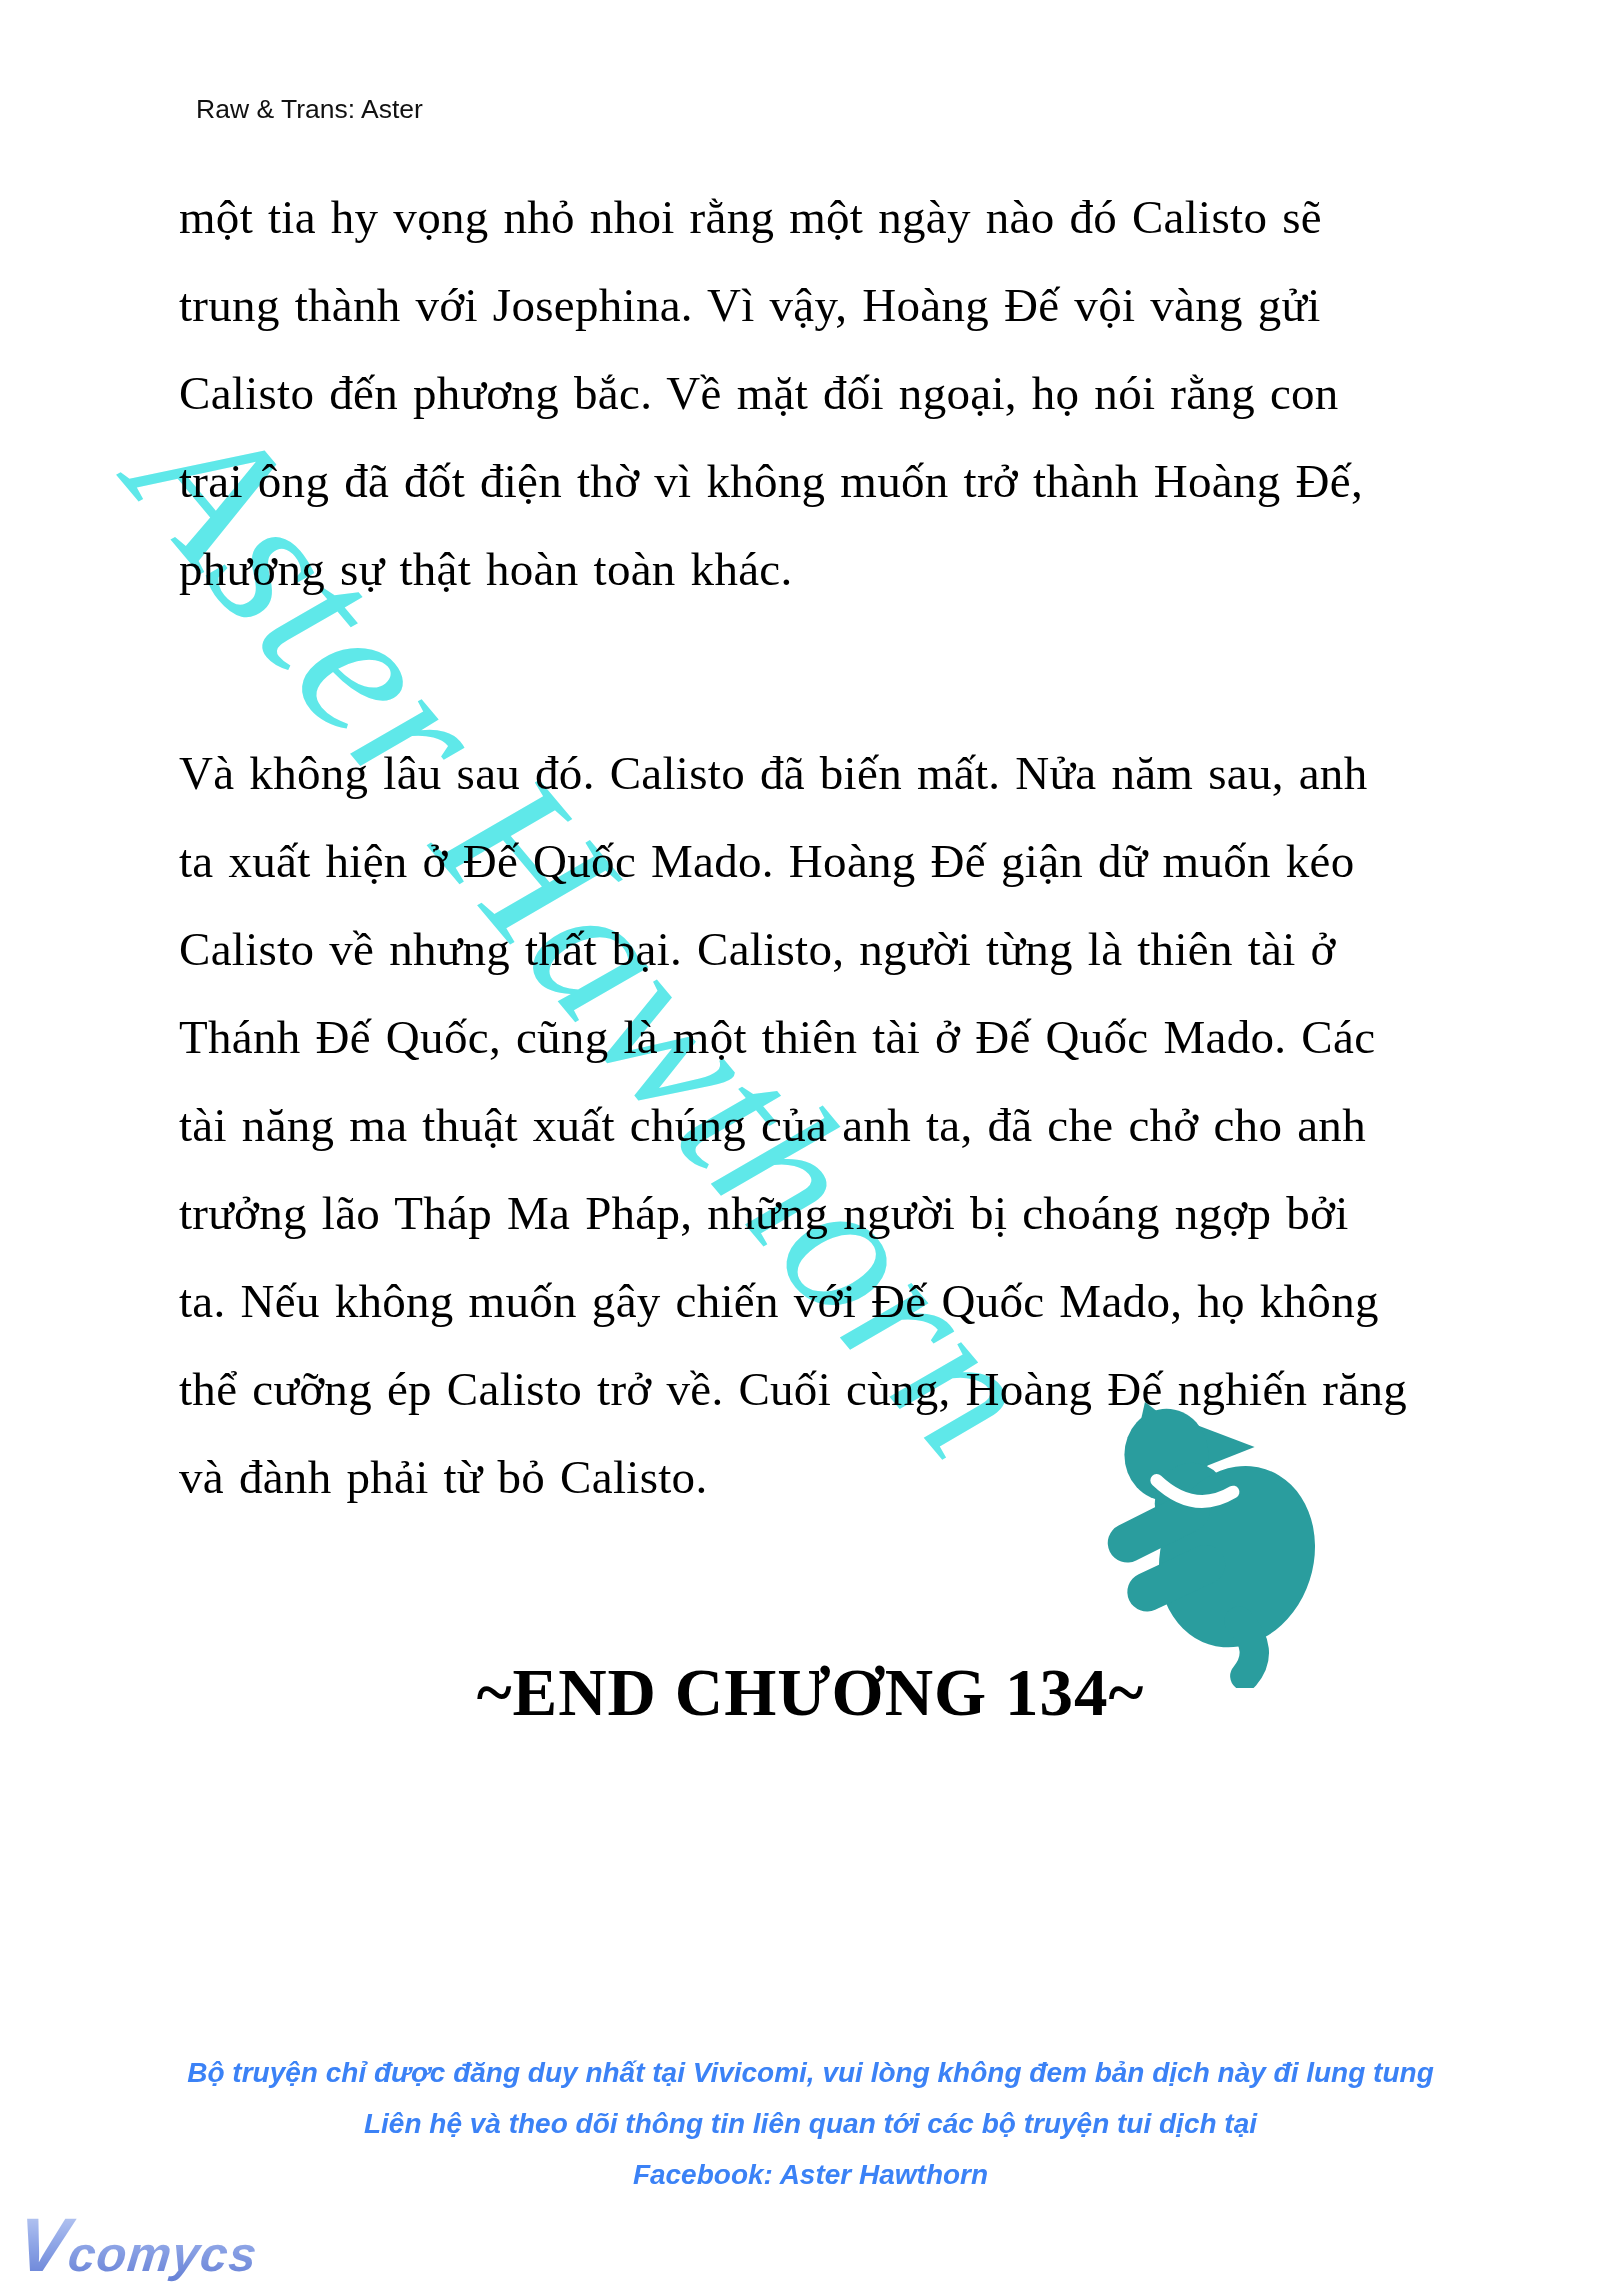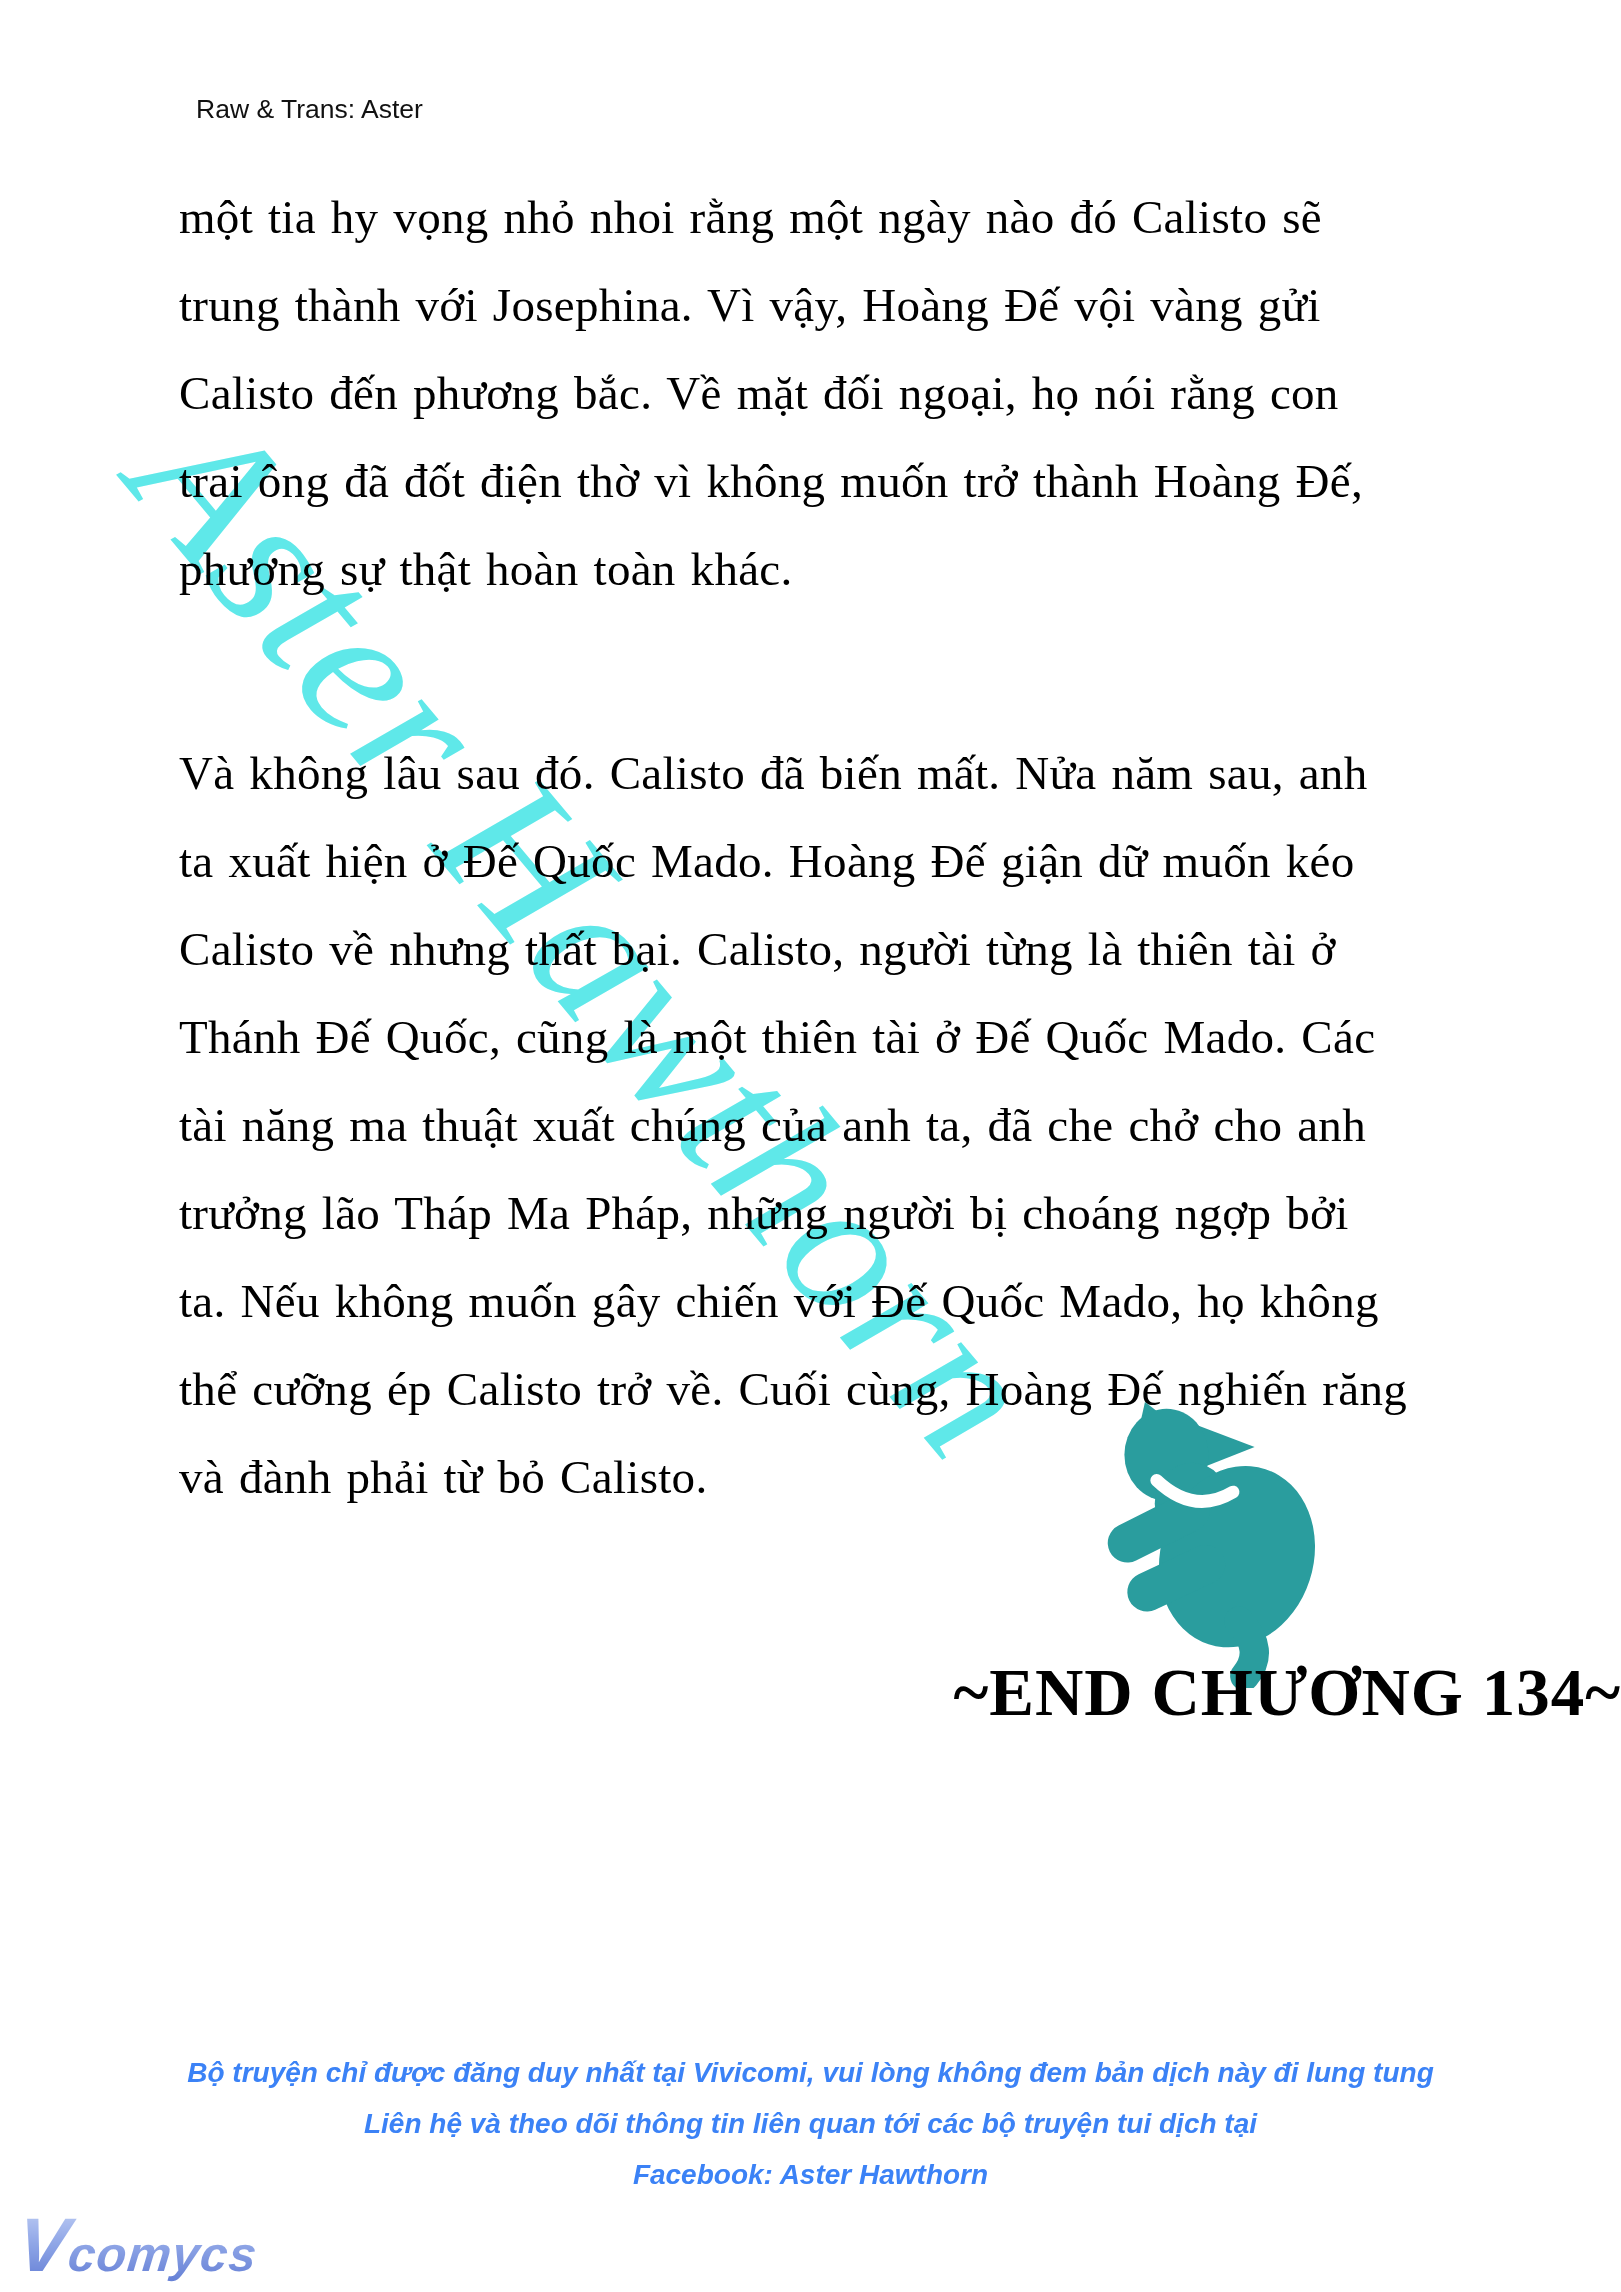--- a/index.html
+++ b/index.html
@@ -41,21 +41,21 @@
     word-spacing:2.9px;
     white-space:nowrap;
     margin-left:12px;
   }
   .cat{
     position:absolute;left:1096px;top:1394px;
     z-index:1;
   }
   .end-heading{
     position:absolute;left:0;top:1654px;width:100%;
-    text-align:right;
+    text-align:center;
     font-family:"Liberation Serif", serif;
     font-weight:bold;
     font-size:67px;
     letter-spacing:1px;
     z-index:2;
   }
   .footer{
     position:absolute;left:0;top:2047px;width:100%;
     text-align:center;
     font-family:"Liberation Sans", sans-serif;

